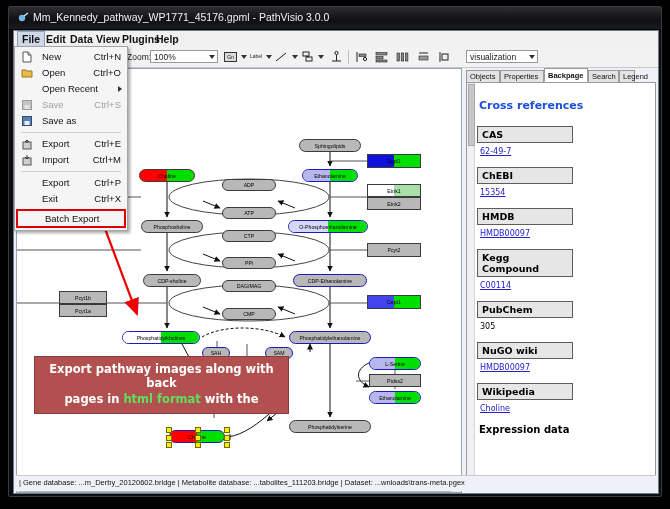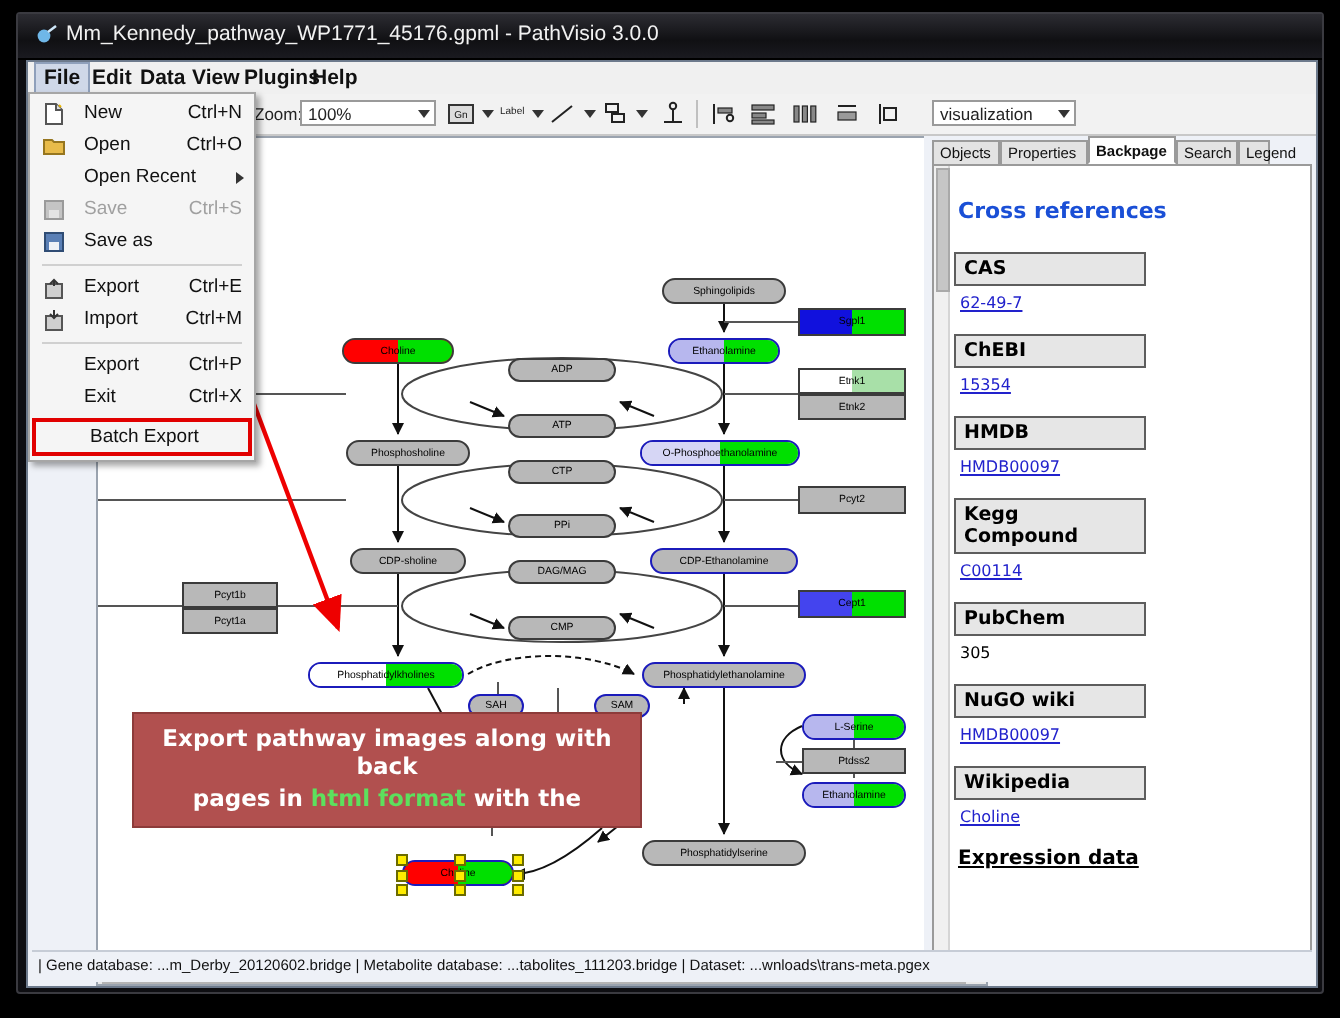--- a/index.html
+++ b/index.html
@@ -34,21 +34,21 @@
             height:13px;line-height:13px;padding-left:3px;box-sizing:border-box;}
   .tb-combo .arw{position:absolute;right:2px;top:4px;border-left:3px solid transparent;
             border-right:3px solid transparent;border-top:4px solid #333;}
   .tbbtn{position:absolute;top:3px;width:15px;height:14px;}
   .tbsep{position:absolute;top:3px;width:1px;height:14px;background:#c0c0c0;}
   .tinyarw{position:absolute;top:8px;border-left:3px solid transparent;border-right:3px solid transparent;
            border-top:4px solid #333;}
 
   
   #canvasWrap{position:absolute;left:2px;top:37px;width:444px;height:423px;background:#fff;
-              border:1px solid #9aa3af;overflow:hidden;margin-left:32px;}
+              border:1px solid #9aa3af;overflow:hidden;}
   #canvas{position:absolute;left:0;top:0;width:444px;height:405px;}
   #hscroll{position:absolute;left:0;bottom:0;width:444px;height:12px;background:#e9e9e9;border-top:1px solid #c9c9c9;}
   #hscroll .thumb{position:absolute;left:2px;top:1px;width:430px;height:9px;background:#f4f4f4;border:1px solid #b4b4b4;}
   #hscroll .thumb .grip{position:absolute;left:50%;top:2px;width:5px;height:5px;margin-left:-2px;color:#888;font-size:7px;line-height:5px;text-align:center;}
 
   
   #rpanel{position:absolute;left:448px;top:37px;width:194px;height:423px;background:#eef1f7;}
   #tabstrip{position:absolute;left:0;top:0;width:194px;height:14px;}
   .tab{position:absolute;top:2px;height:12px;font-size:7.5px;line-height:12px;padding:0 3px;
        background:#e3e3e3;border:1px solid #9a9a9a;border-bottom:none;color:#111;box-sizing:border-box;}
@@ -56,21 +56,21 @@
   #backpage{position:absolute;left:4px;top:14px;width:188px;height:406px;background:#fff;border:1px solid #9a9a9a;
             overflow:hidden;}
   #bpscroll{position:absolute;left:0;top:0;width:7px;height:404px;background:#f0f0f0;border-right:1px solid #d5d5d5;}
   #bpscroll .bpthumb{position:absolute;left:1px;top:1px;width:5px;height:60px;background:#c6c6c6;border:1px solid #a9a9a9;}
   #bpbody{position:absolute;left:10px;top:0;width:176px;height:406px;}
   .xref-h{font-size:11px;font-weight:bold;color:#1a4fd6;margin:16px 0 14px 2px;font-family:"DejaVu Sans",sans-serif;}
   .xref-box{width:96px;background:#e6e6e6;border:1px solid #5d5d5d;font-size:9.5px;font-weight:bold;
             color:#000;padding:2px 4px;box-sizing:border-box;font-family:"DejaVu Sans",sans-serif;}
   .xref-val{font-size:8px;color:#2222cc;text-decoration:underline;margin:4px 0 11px 3px;font-family:"DejaVu Sans",sans-serif;}
   .xref-val.plain{color:#000;text-decoration:none;}
-  .exp-h{font-size:10px;font-weight:bold;color:#000;margin:8px 0 0 2px;font-family:"DejaVu Sans",sans-serif;text-decoration:underline;}
+  .exp-h{font-size:10px;font-weight:bold;color:#000;margin:8px 0 0 2px;font-family:"DejaVu Sans",sans-serif;}
 
   
   #statusbar{position:absolute;left:2px;bottom:2px;width:640px;height:15px;background:#eef1f7;
              border-top:1px solid #c6ccd6;}
   #statustext{position:absolute;left:3px;top:2px;font-size:7.5px;color:#111;white-space:nowrap;}
 
   
   #filemenu{position:absolute;left:0px;top:15px;width:112px;background:#f5f5f5;border:1px solid #a6a6a6;
             box-shadow:2px 2px 3px rgba(0,0,0,.35);z-index:50;padding:2px 0;}
   .fm-item{position:relative;height:16px;font-size:9.5px;color:#111;line-height:16px;padding-left:27px;white-space:nowrap;}

